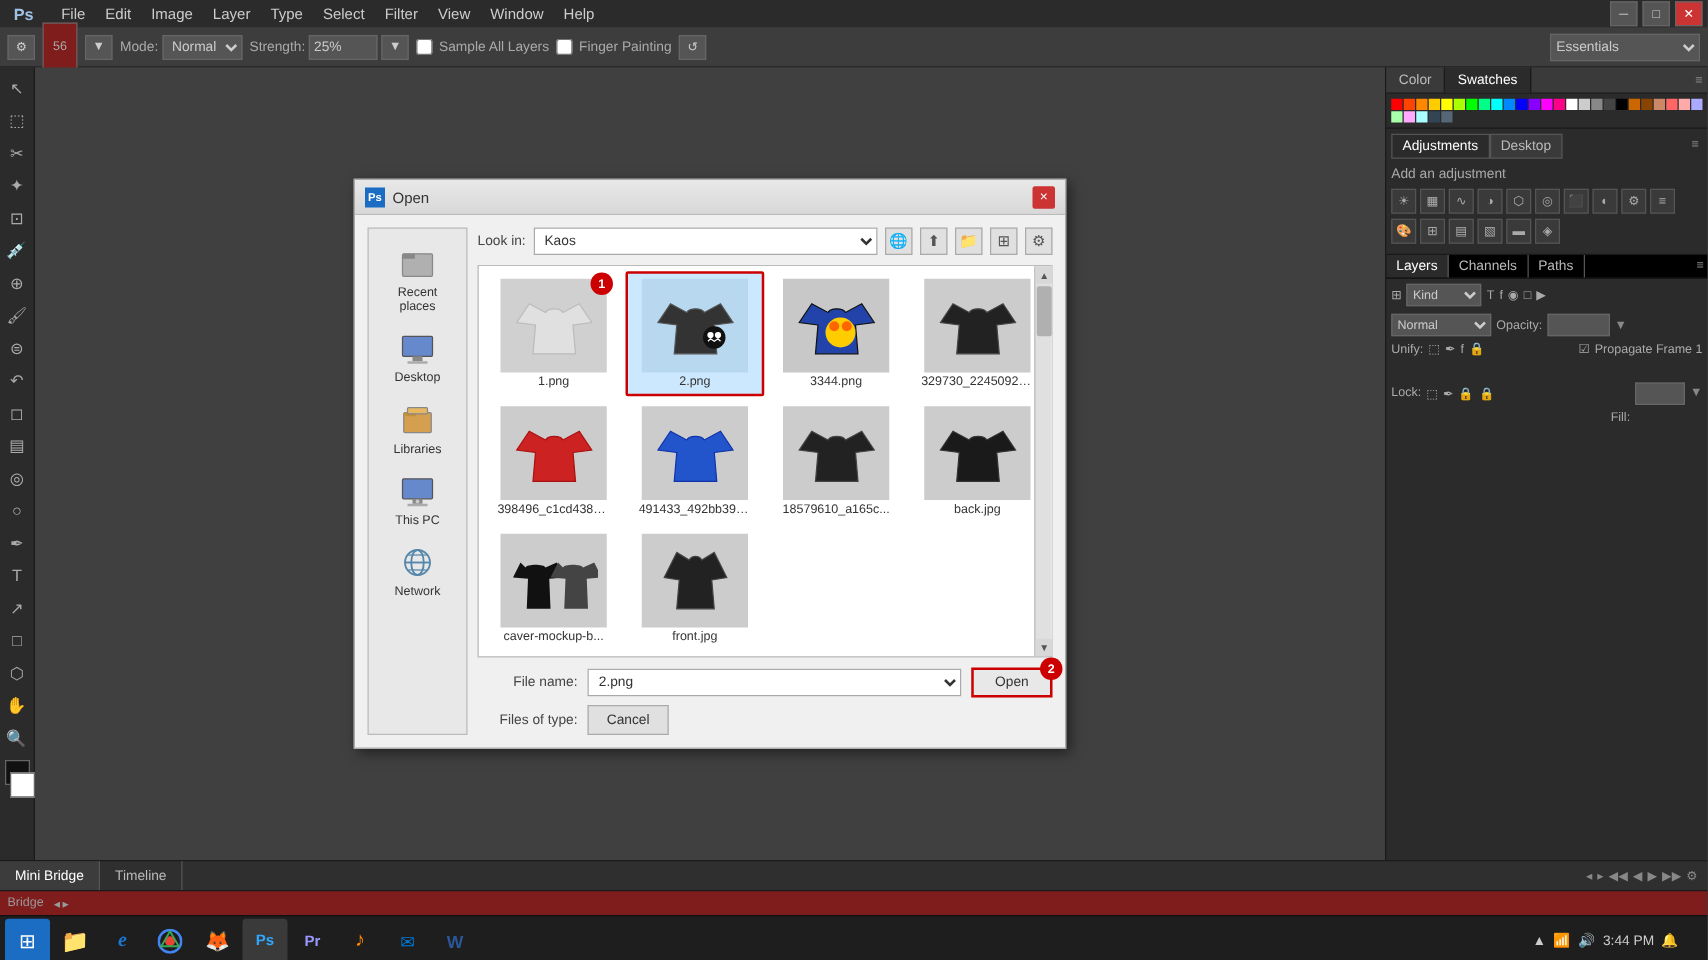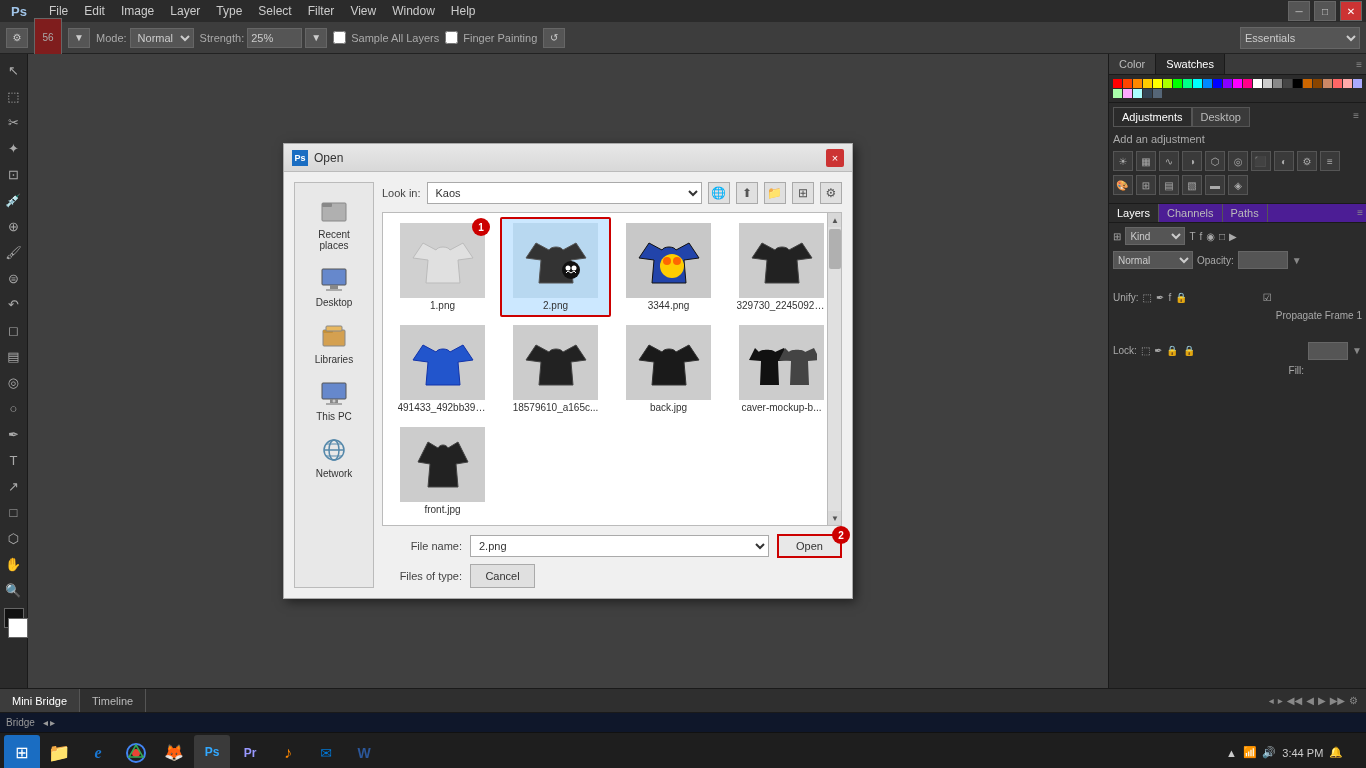--- a/index.html
+++ b/index.html
@@ -198,21 +198,21 @@
 
     
     .layers-panel {
       border-top: 1px solid #1a1a1a;
       flex: 1;
       display: flex;
       flex-direction: column;
     }
     .layers-tabs {
       display: flex;
-      background: #4c1d95;
+      background: #000000;
       border-bottom: 1px solid #1a1a1a;
     }
     .layers-tab {
       padding: 3px 8px;
       font-size: 11px;
       cursor: pointer;
       color: #bbb;
       border-right: 1px solid #555;
     }
     .layers-tab.active { background: #2b2b2b; color: #fff; }
@@ -245,21 +245,21 @@
       padding: 2px 4px;
       display: flex;
       gap: 4px;
       align-items: center;
       font-size: 10px; color: #aaa;
     }
 
     
     .bottom-status {
       height: 20px;
-      background: #0f172a;
+      background: #7f1d1d;
       border-top: 1px solid #1a1a1a;
       display: flex;
       align-items: center;
       padding: 0 6px;
       font-size: 10px;
       color: #999;
     }
 
     
     .mini-bridge-bar {
@@ -784,20 +784,28 @@
 
                 <div class="file-item">
                   <div class="file-thumb" style="background:#ccc;">
                     <svg width="70" height="65" viewBox="0 0 70 65">
                         <path d="M15,15 L5,30 L20,32 L18,55 L52,55 L50,32 L65,30 L55,15 L42,22 C40,18 30,18 28,22 Z" fill="#222" stroke="#444" stroke-width="1"></path>
                       </svg>
                   </div>
                   <div class="file-name">329730_2245092d...</div>
                 </div>
 
+                <div class="file-item">
+                  <div class="file-thumb" style="background:#ccc;">
+                    <svg width="70" height="65" viewBox="0 0 70 65">
+                        <path d="M15,15 L5,30 L20,32 L18,55 L52,55 L50,32 L65,30 L55,15 L42,22 C40,18 30,18 28,22 Z" fill="#cc2222" stroke="#aa1111" stroke-width="1"></path>
+                      </svg>
+                  </div>
+                  <div class="file-name">398496_c1cd438c...</div>
+                </div>
 
                 <div class="file-item">
                   <div class="file-thumb" style="background:#ccc;">
                     <svg width="70" height="65" viewBox="0 0 70 65">
                         <path d="M15,15 L5,30 L20,32 L18,55 L52,55 L50,32 L65,30 L55,15 L42,22 C40,18 30,18 28,22 Z" fill="#2255cc" stroke="#1133aa" stroke-width="1"></path>
                       </svg>
                   </div>
                   <div class="file-name">491433_492bb390...</div>
                 </div>
 
@@ -971,21 +979,21 @@
         <input class="layers-opacity-input" type="text" value="" style="">
         <div style="font-size:10px;color:#888;cursor:pointer;">▼</div>
       </div>
       <div class="layers-lock-row">
         <span>Unify:</span>
         <span style="font-size:10px;color:#aaa;">⬚</span>
         <span style="font-size:10px;color:#aaa;">✒</span>
         <span style="font-size:10px;color:#aaa;">f</span>
         <span style="font-size:10px;color:#aaa;">🔒</span>
         <span style="margin-left:auto;font-size:10px;color:#aaa;">☑</span>
-        <span style="font-size:10px;color:#aaa;margin-top:37px;">Propagate Frame 1</span>
+        <span style="font-size:10px;color:#aaa;">Propagate Frame 1</span>
       </div>
       <div class="layers-lock-row">
         <span>Lock:</span>
         <span style="font-size:10px;color:#aaa;">⬚</span>
         <span style="font-size:10px;color:#aaa;">✒</span>
         <span style="font-size:10px;color:#aaa;">🔒</span>
         <span style="font-size:10px;color:#aaa;">🔒</span>
         <span style="margin-left:auto;font-size:10px;color:#aaa;margin-top:40px;">Fill:</span>
         <input class="layers-opacity-input" type="text" value="" style="width: 40px;">
         <div style="font-size:10px;color:#888;cursor:pointer;">▼</div>

